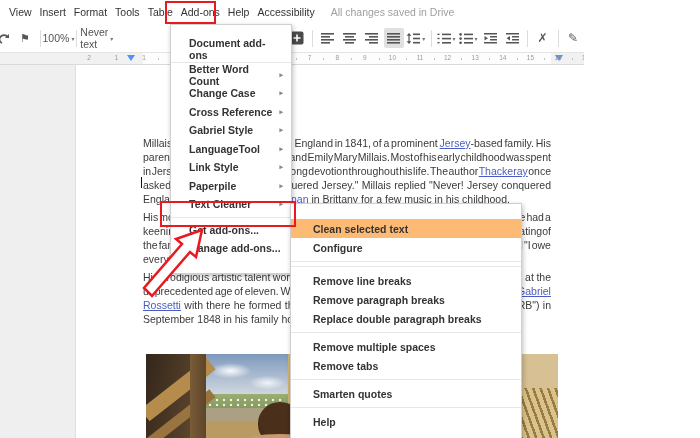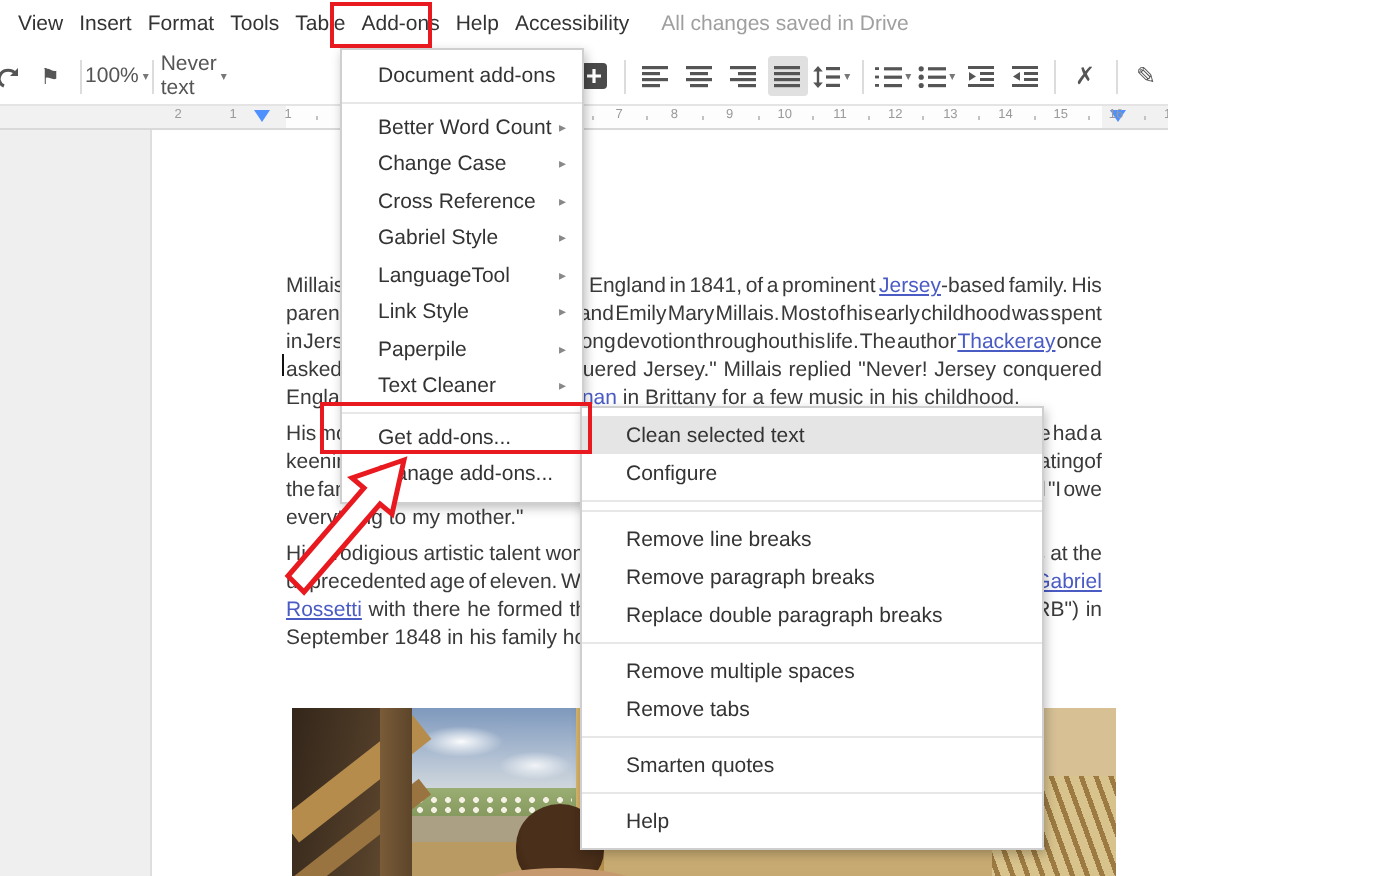--- a/index.html
+++ b/index.html
@@ -75,30 +75,30 @@
   .p-bench{left:156px;width:220px;top:52px;height:10px;background:#8a6a3c;}
   .p-hair{left:112px;width:44px;top:48px;height:42px;border-radius:50% 50% 45% 45%;
           background:radial-gradient(ellipse at 50% 40%,#4a2f1a 60%,#38220f);}
   .p-shoulder{left:96px;width:76px;top:80px;height:16px;border-radius:50% 50% 0 0;background:#c69a6e;}
   .p-right{right:0;width:62px;top:0;bottom:0;background:linear-gradient(180deg,#d6c094 0 28%,#c9ab72 28%);}
   .p-planks{right:0;width:62px;top:34px;bottom:0;
             background:repeating-linear-gradient(70deg,#9c7a42 0 2.5px,#d9c38c 2.5px 7px);}
 
   
   .gmenu{position:absolute;background:#fff;border:1px solid #cfcfcf;
-         box-shadow:1px 2px 5px rgba(0,0,0,.25);padding:4px 0;z-index:10;}
+         box-shadow:1px 2px 5px rgba(0,0,0,.25);padding:15px 0;z-index:10;font-weight:bold;}
   .gmenu .it{display:flex;align-items:center;font-size:10.5px;color:#333;cursor:default;}
   #addonsMenu{left:170px;top:24px;width:120px;}
   #addonsMenu .it{height:18.5px;padding:0 8px 0 18px;}
   #subMenu{left:290px;top:203px;width:230px;}
   #subMenu .it{height:19px;padding:0 14px 0 22px;}
   .gmenu .sepline{height:1px;background:#e7e7e7;margin:3px 0;}
   #subMenu .sepline{margin:4px 0;}
   .gmenu .subarrow{margin-left:auto;color:#888;font-size:7px;}
-  .gmenu .hl{background:#e5e5e5;}
+  .gmenu .hl{background:#fdba74;}
 
   
   .rbox{position:absolute;border:2px solid #e8191f;z-index:25;pointer-events:none;}
   #boxAddons{left:165px;top:1px;width:47px;height:19px;}
   #boxTextCleaner{left:160px;top:201px;width:132px;height:22px;}
   #annotArrow{position:absolute;left:138px;top:224px;z-index:30;pointer-events:none;}
 </style>
 </head>
 <body>
 

